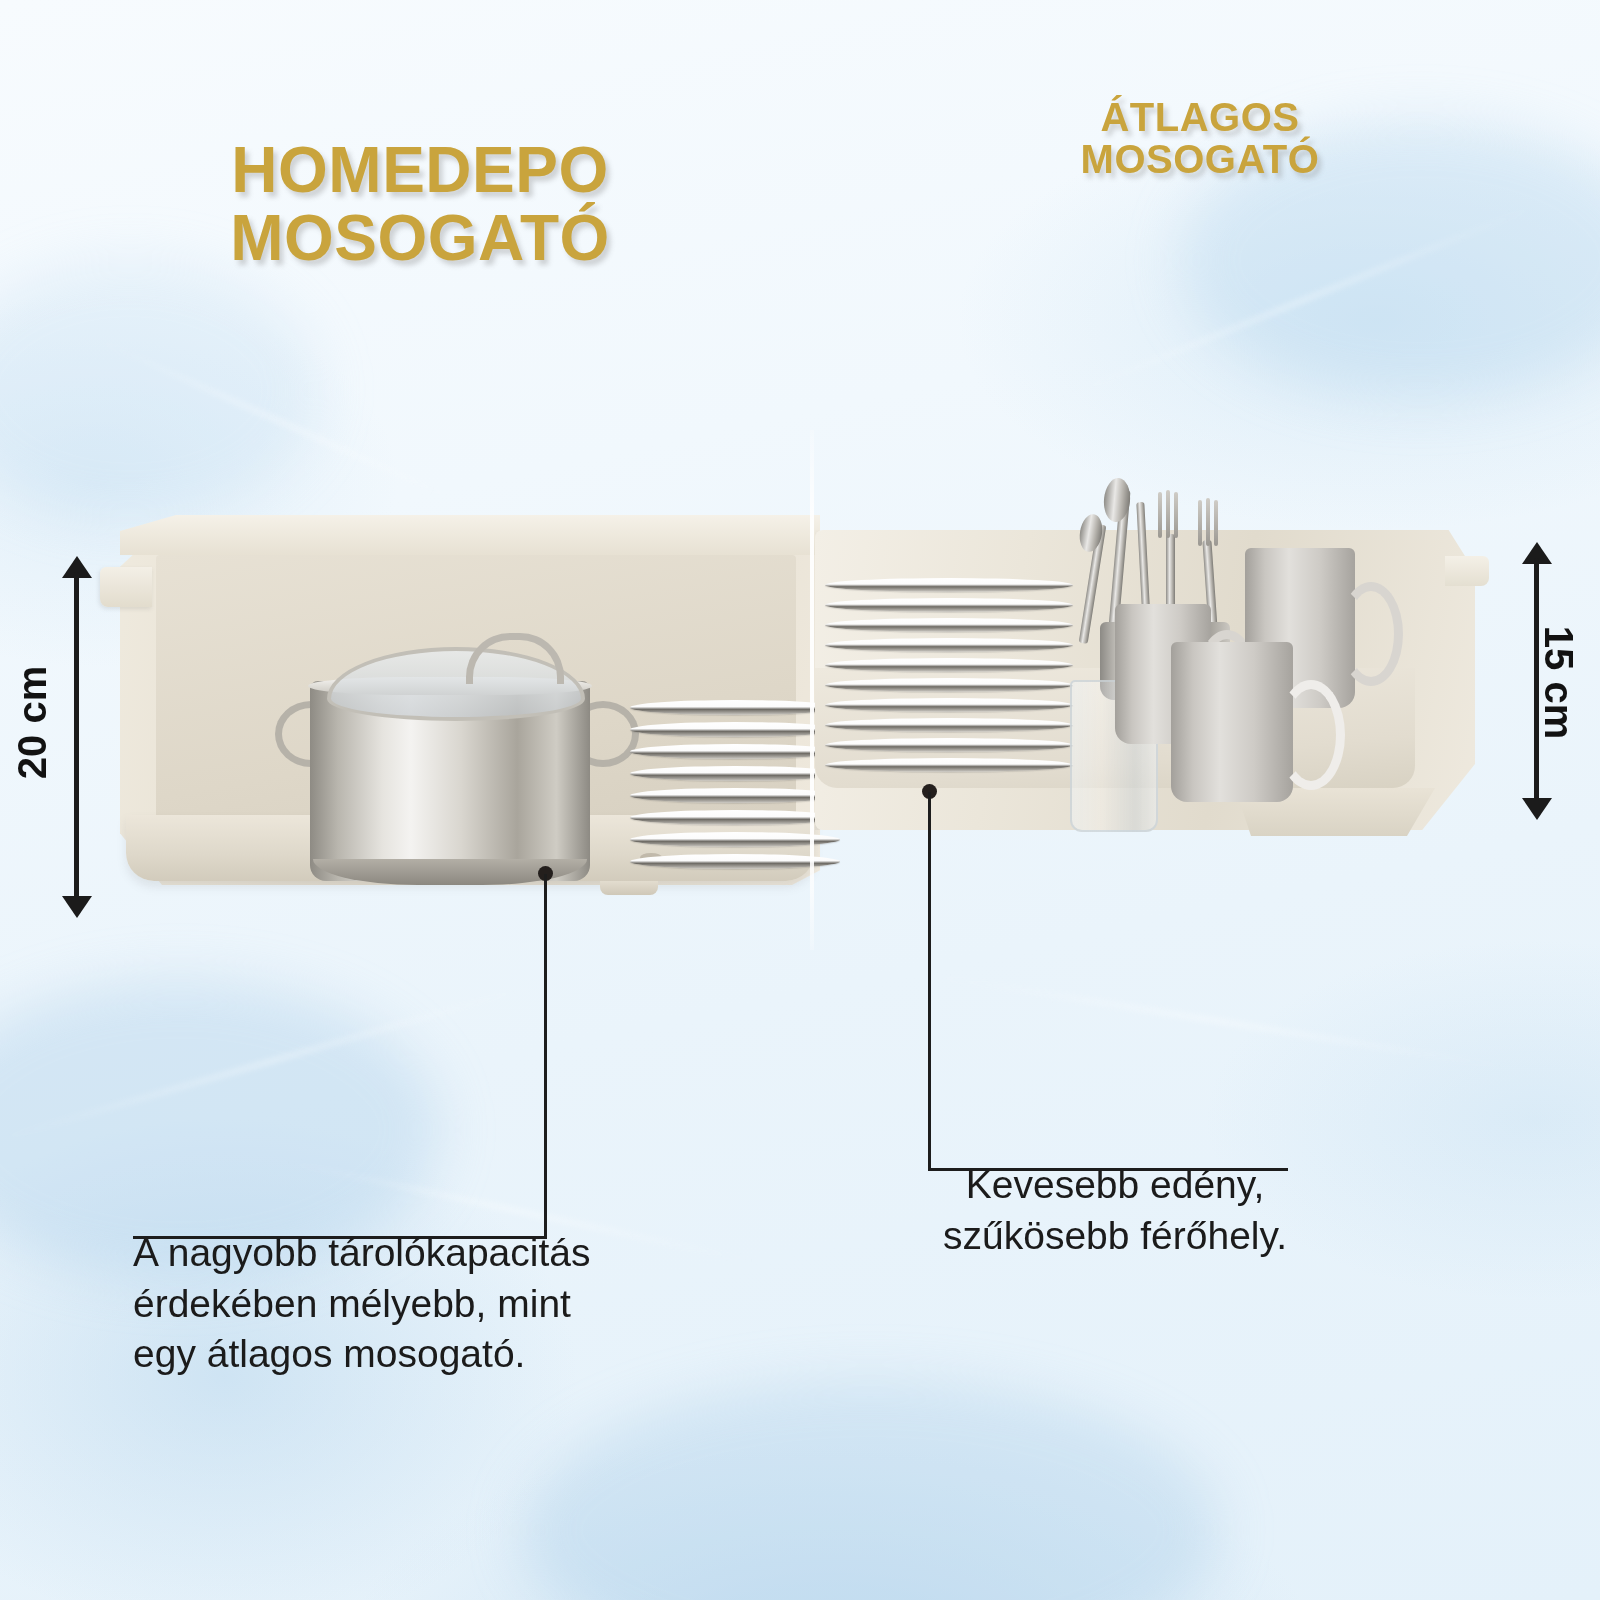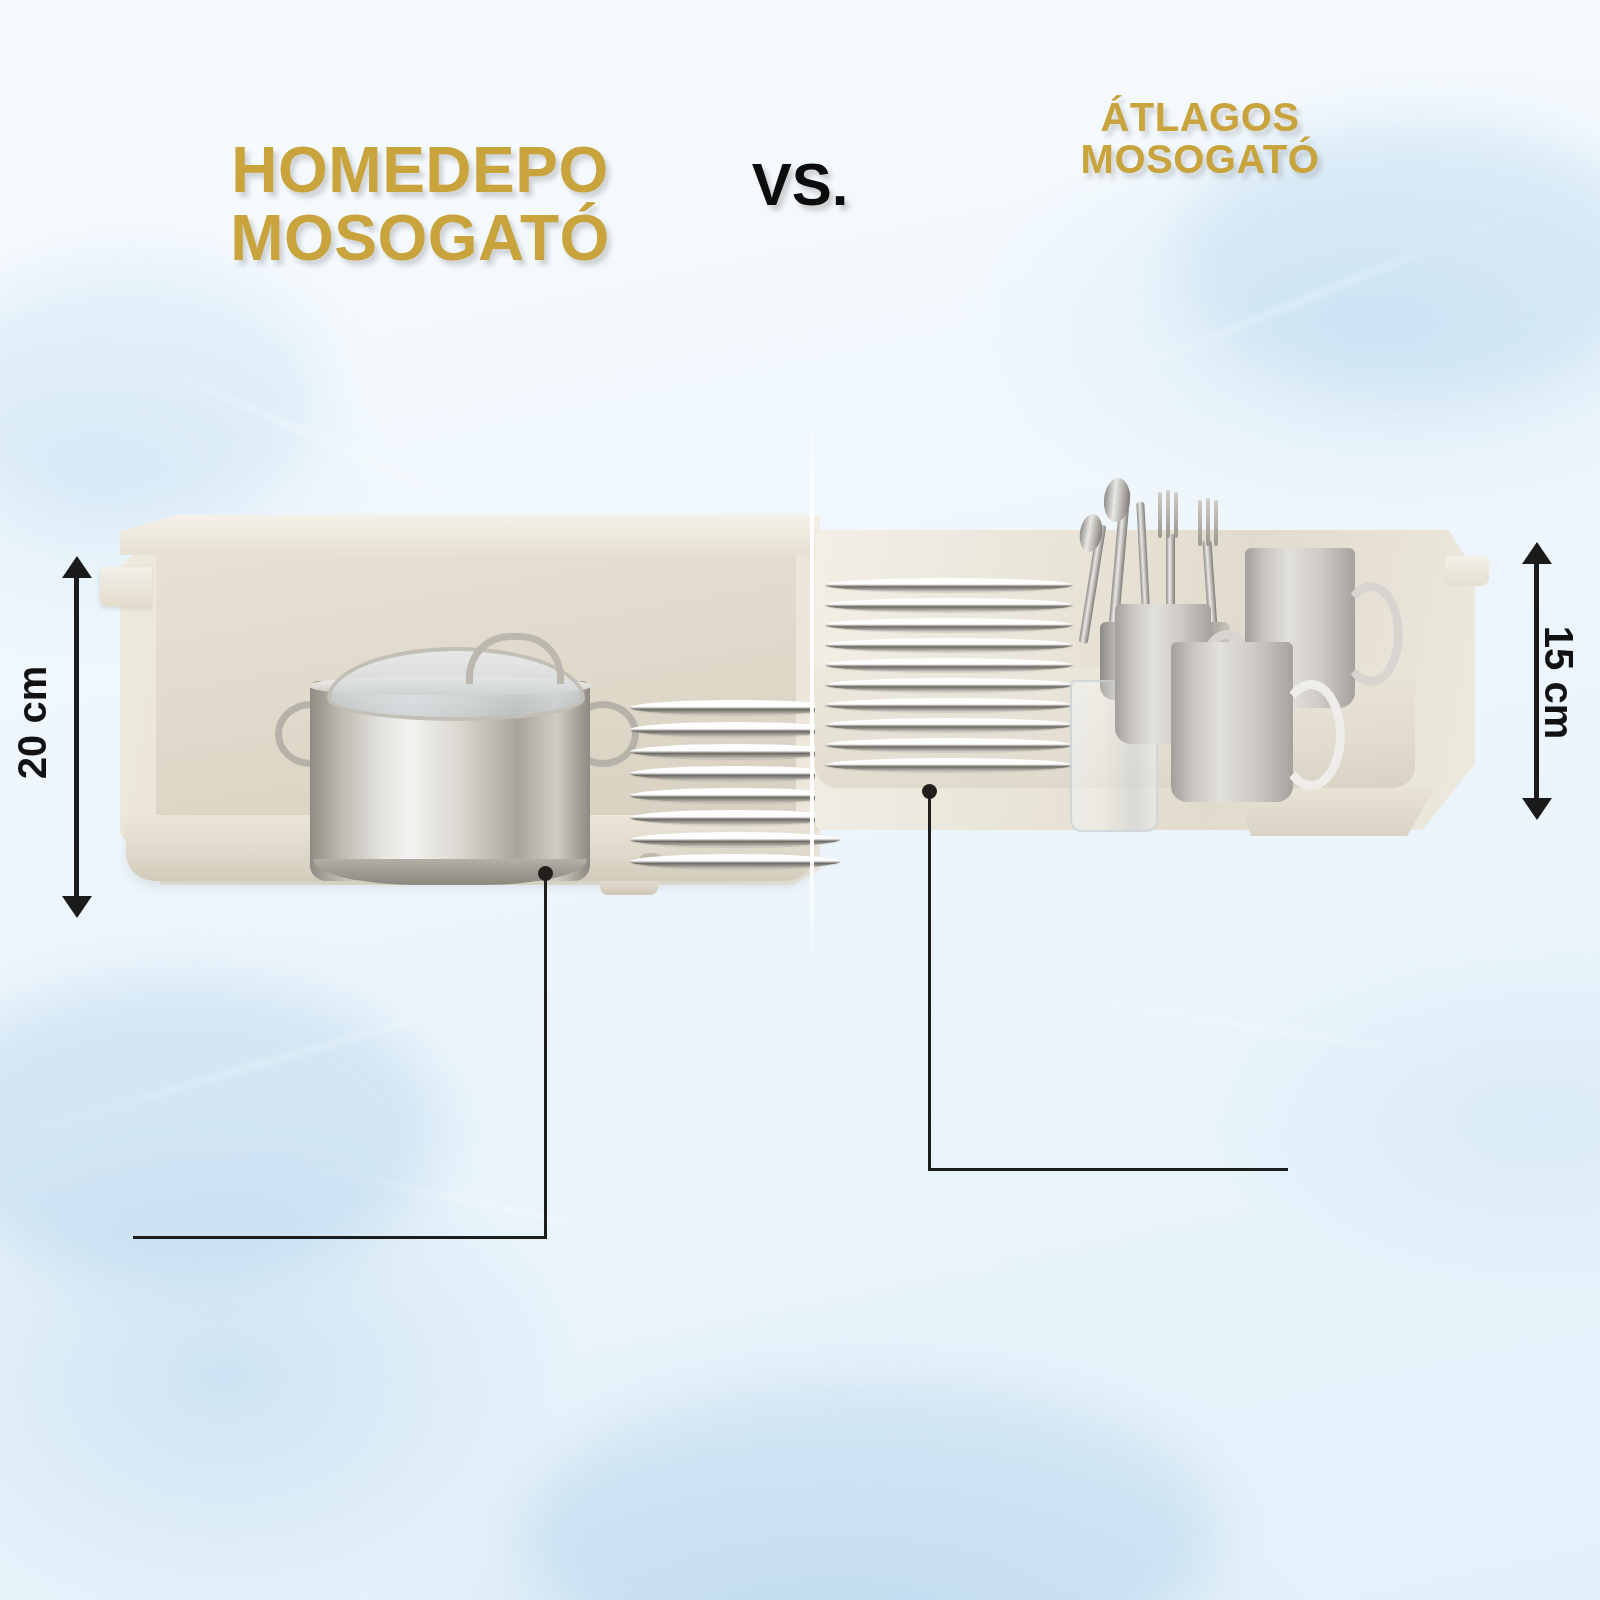--- a/index.html
+++ b/index.html
@@ -217,21 +217,20 @@
   <div class="wisp" style="left:-60px;top:260px;width:380px;height:260px;background:rgba(186,218,240,.26);"></div>
   <div class="vein" style="left:-40px;top:1060px;width:620px;transform:rotate(-16deg);"></div>
   <div class="vein" style="left:260px;top:1210px;width:520px;transform:rotate(12deg);"></div>
   <div class="vein" style="left:1020px;top:300px;width:560px;transform:rotate(-22deg);"></div>
   <div class="vein" style="left:900px;top:1020px;width:640px;transform:rotate(9deg);"></div>
   <div class="vein" style="left:60px;top:420px;width:440px;transform:rotate(24deg);"></div>
 
   <div class="title" id="title-left" style="color:#C9A43D;margin-top:41px;">HOMEDEPO
 MOSOGATÓ</div>
 
-  <div id="vs-label">VS.</div>
 
   <div class="title" id="title-right" style="color:#C9A43D;">ÁTLAGOS
 MOSOGATÓ</div>
 
   <div id="photo">
 
     <div id="sink-left">
       <div class="sl-body"></div>
       <div class="sl-rim"></div>
       <div class="sl-lip"></div>
@@ -328,20 +327,25 @@
     <div class="dim-line" style="left:1534px;top:558px;height:244px;"></div>
     <div class="arrow-dn" style="left:1522px;top:798px;"></div>
   </div>
   <div class="dim-label" id="dim-right-label">15 cm</div>
 
   <div class="leader">
     <div class="dot" style="left:538px;top:866px;"></div>
     <div class="v" style="left:544px;top:874px;height:364px;"></div>
     <div class="h" style="left:133px;top:1236px;width:414px;"></div>
   </div>
+  <div class="caption" id="caption-left">A nagyobb tárolókapacitás
+érdekében mélyebb, mint
+egy átlagos mosogató.</div>
 
   <div class="leader">
     <div class="dot" style="left:922px;top:784px;"></div>
     <div class="v" style="left:928px;top:792px;height:378px;"></div>
     <div class="h" style="left:928px;top:1168px;width:360px;"></div>
   </div>
+  <div class="caption" id="caption-right">Kevesebb edény,
+szűkösebb férőhely.</div>
 
 </div>
 
 </body></html>

